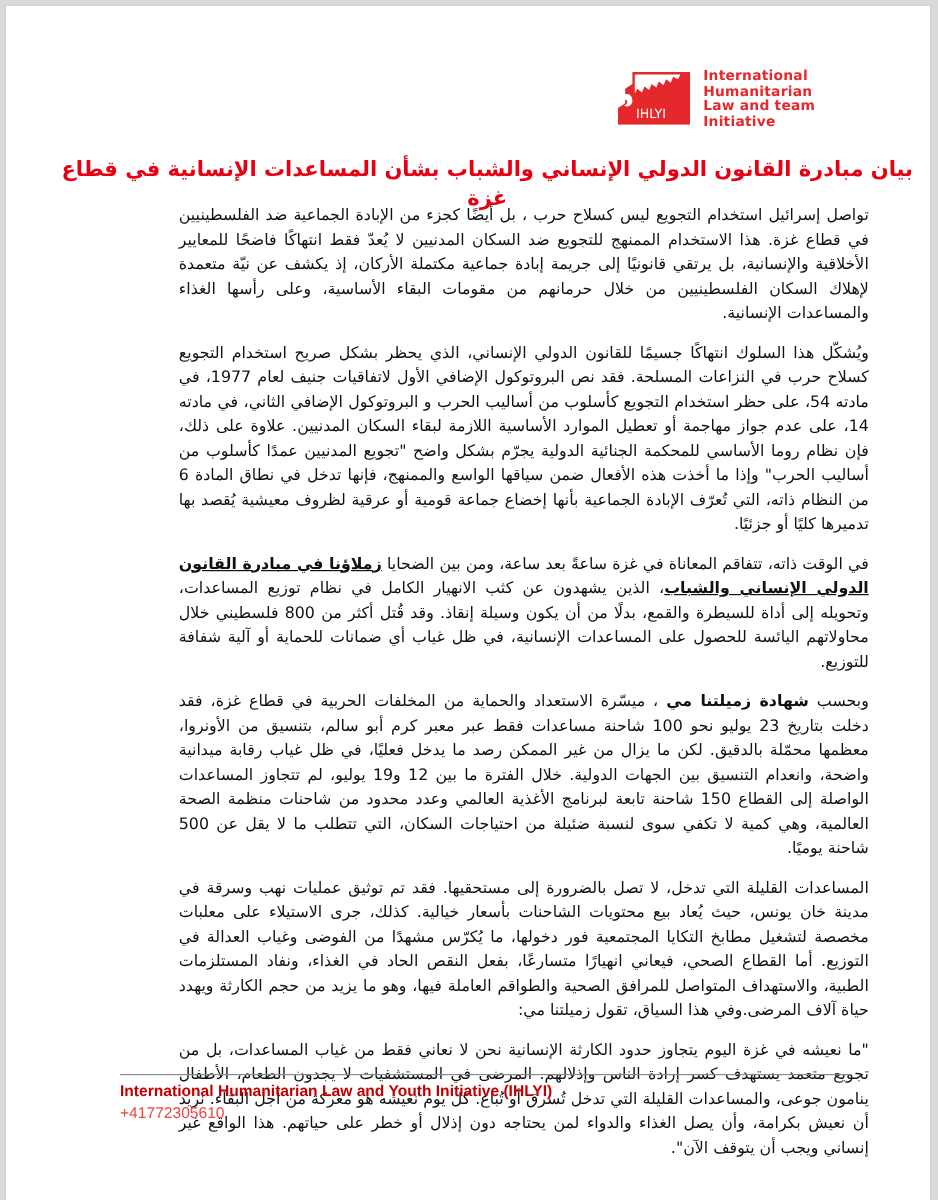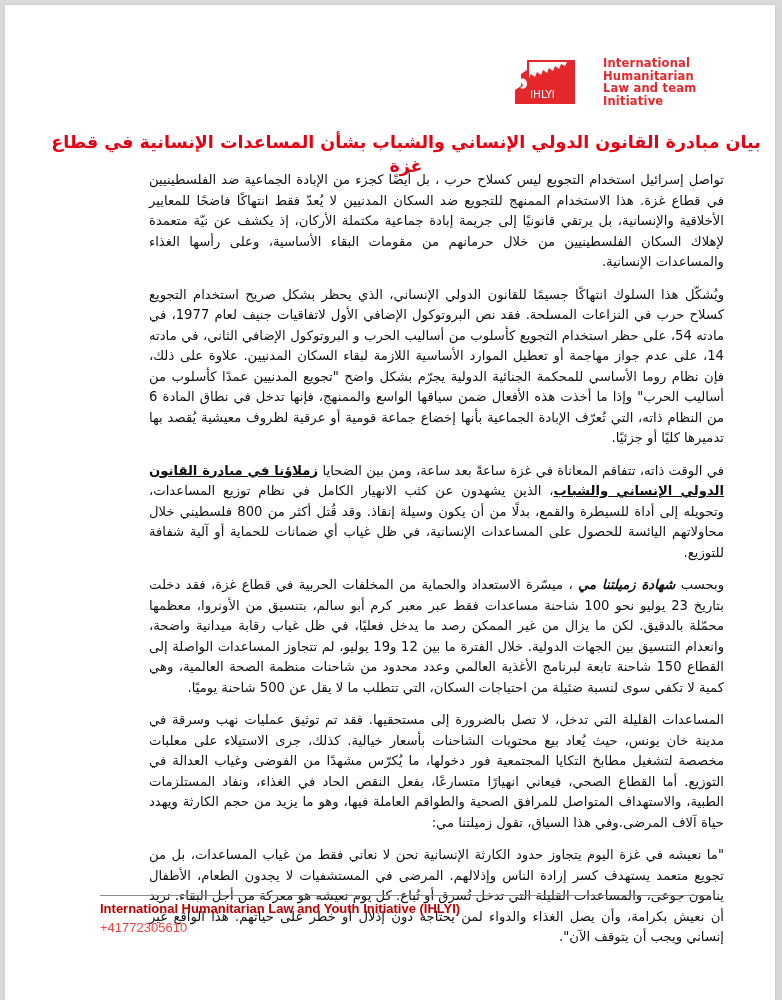--- a/index.html
+++ b/index.html
@@ -26,21 +26,21 @@
       display: flex;
       align-items: center;
     }
     .logo-mark {
       width: 60px;
       height: 44px;
       position: relative;
     }
     .logo-mark svg { display: block; }
     .logo-text {
-      margin-left: 28px;
+      margin-left: 11px;
       color: #e5282c;
       font-family: "DejaVu Sans", sans-serif;
       font-size: 11.5px;
       line-height: 12.5px;
       font-weight: bold;
       letter-spacing: 0.2px;
     }
     .logo-text div { white-space: nowrap; }
     .title {
       position: absolute;
@@ -71,21 +71,20 @@
     }
     .body p {
       margin: 0 0 12px 0;
     }
     .body .strong-ul {
       font-weight: bold;
       text-decoration: underline;
     }
     .body .strong {
       font-weight: bold;
-      font-style: italic;
     }
     .footer {
       position: absolute;
       left: 95px;
       top: 890px;
       width: 610px;
       border-top: 1.5px solid #8a8a8a;
       padding-top: 3px;
       font-family: "Liberation Sans", sans-serif;
       font-size: 13px;

